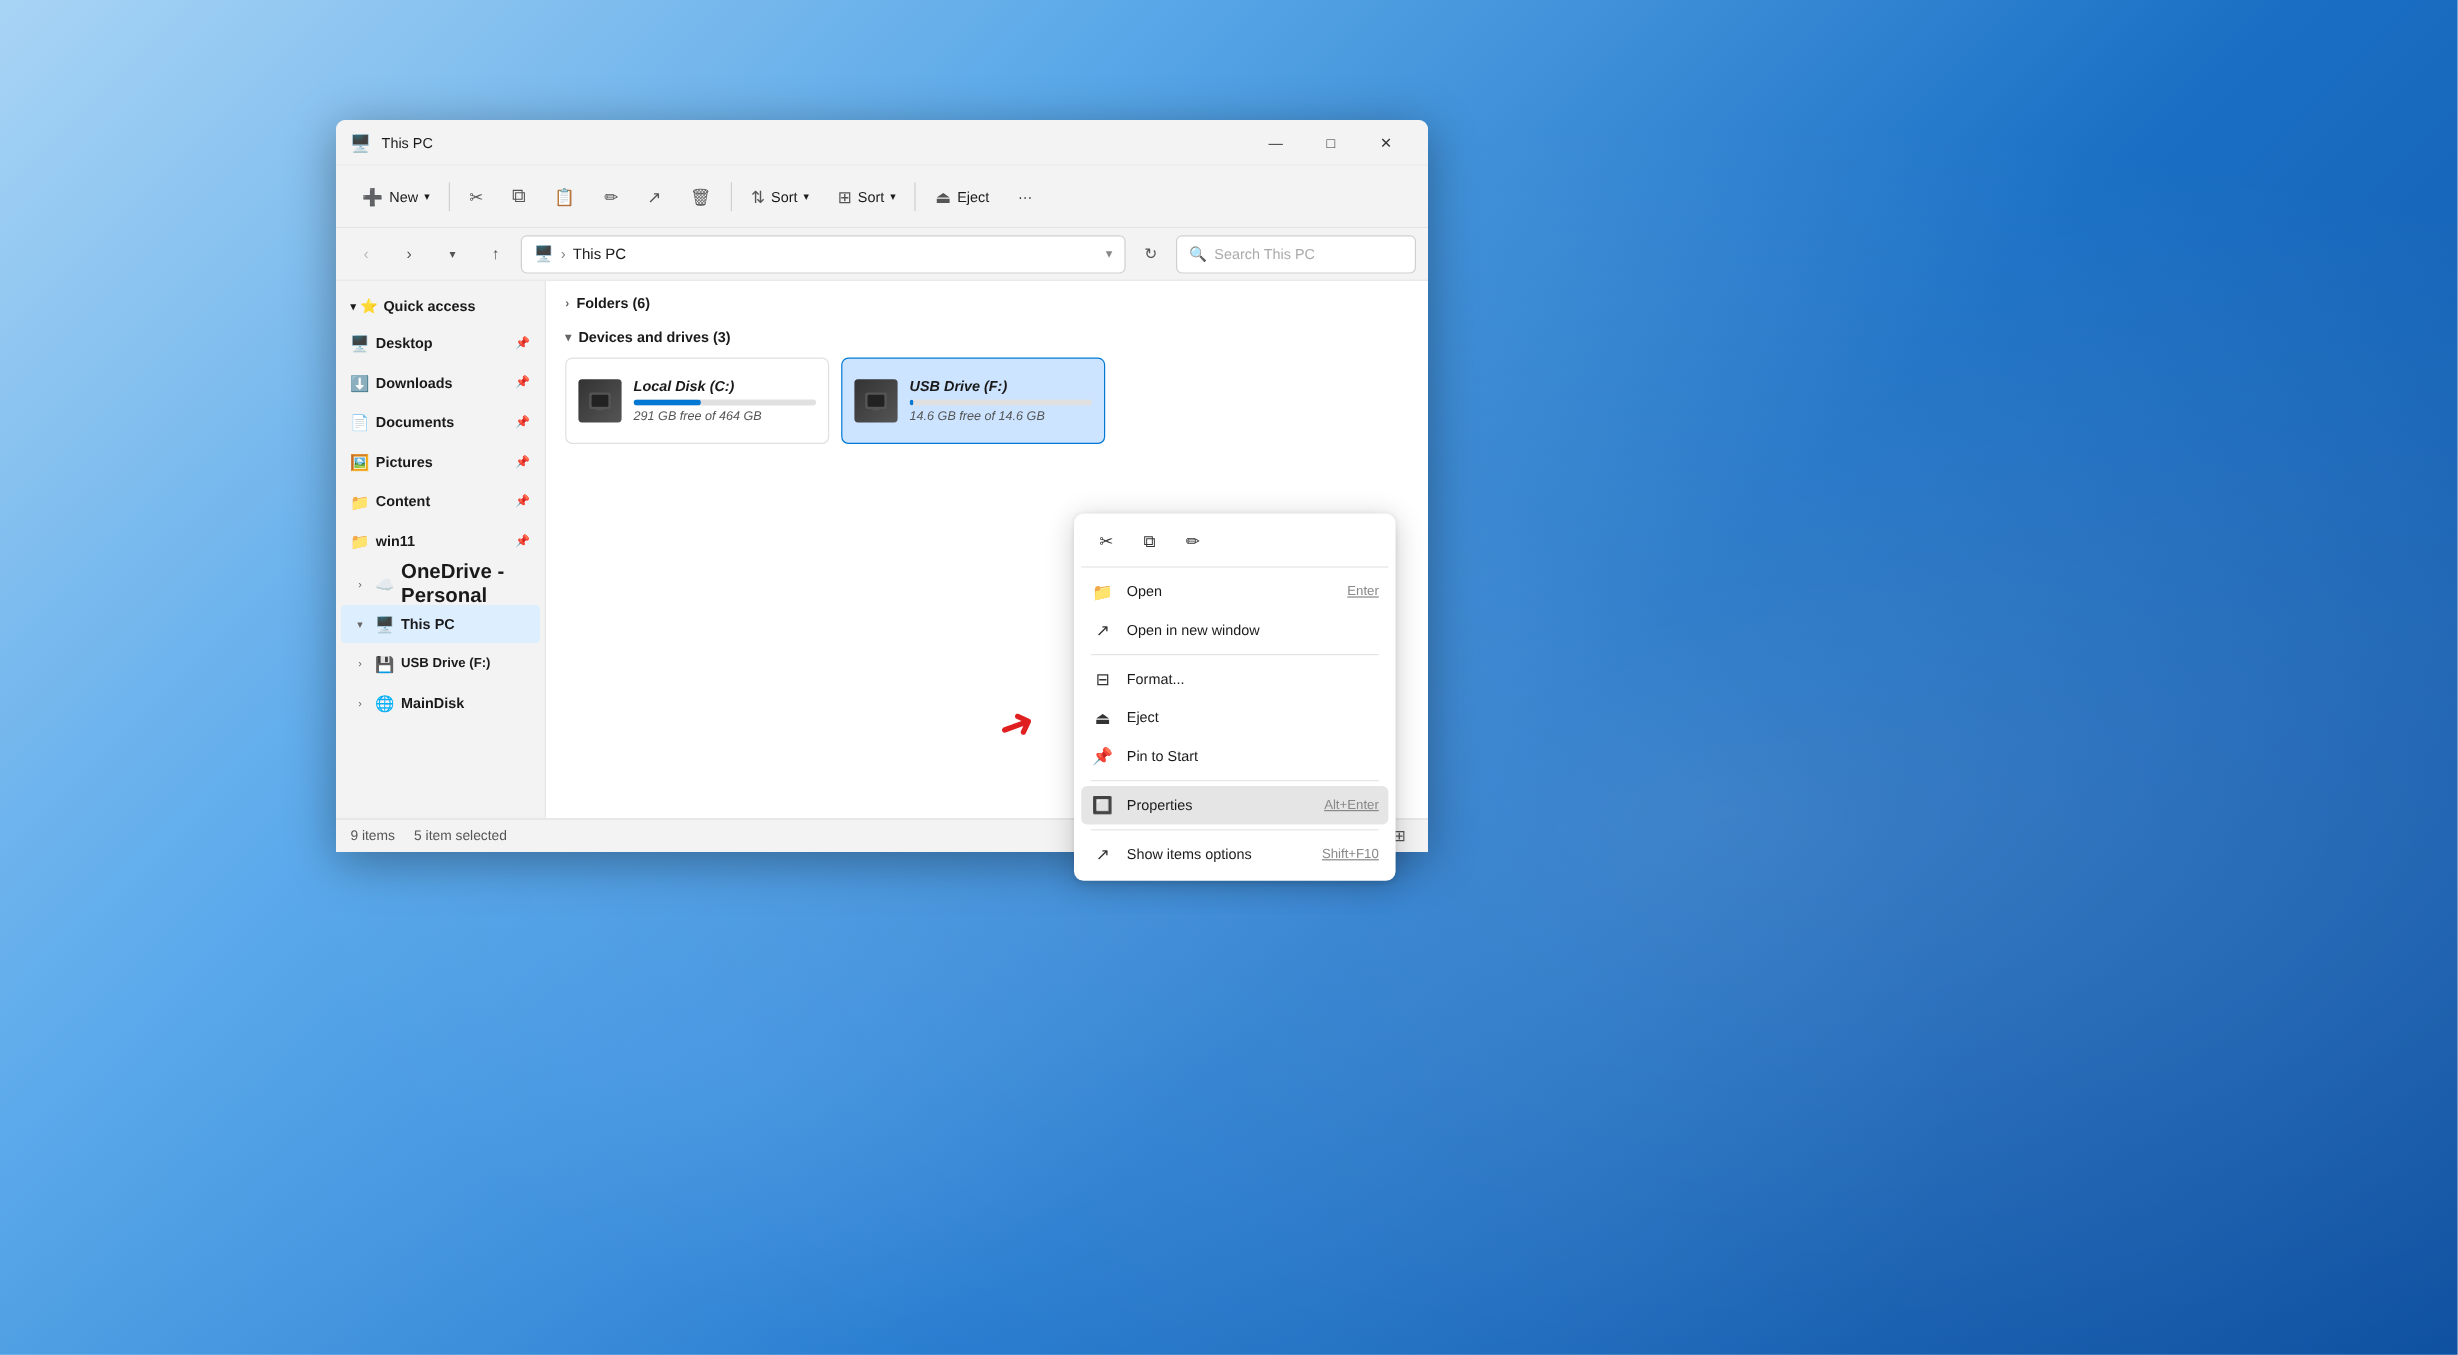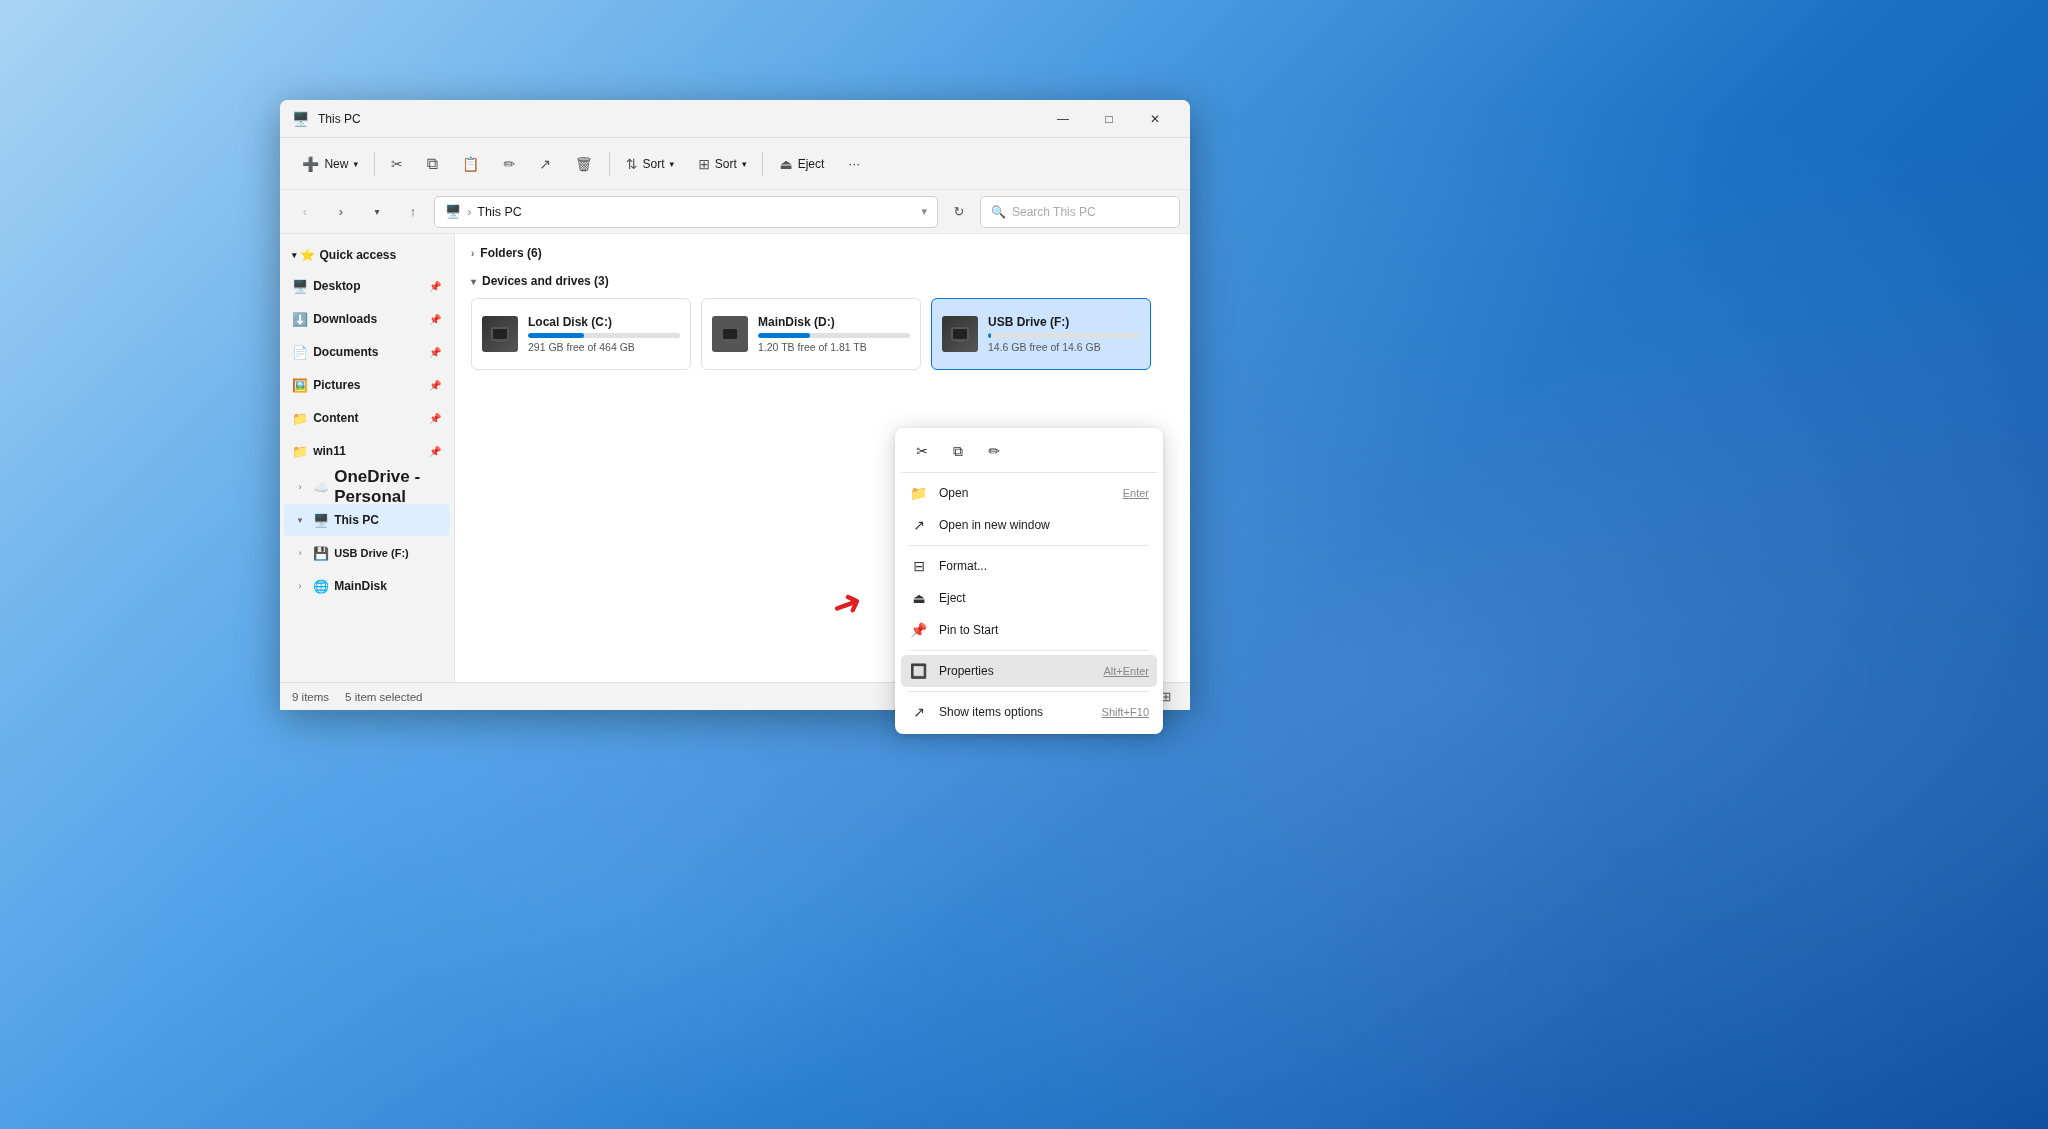--- a/index.html
+++ b/index.html
@@ -264,20 +264,21 @@
       width: 220px;
       height: 72px;
       border: 1px solid #e0e0e0;
       border-radius: 6px;
       display: flex;
       align-items: center;
       padding: 2px 10px;
       gap: 10px;
       cursor: pointer;
       background: white;
+      font-style: italic;
     }
     .drive-item.selected { background: #cce4ff; border-color: #0078d4; }
     .drive-icon {
       width: 36px;
       height: 36px;
       background: #555;
       border-radius: 3px;
       display: flex;
       align-items: center;
       justify-content: center;
@@ -583,36 +584,20 @@
             </div>
             <div class="drive-info">
               <div class="drive-name">Local Disk (C:)</div>
               <div class="drive-bar-bg">
                 <div class="drive-bar-fill" style="width:37%;"></div>
               </div>
               <div class="drive-free">291 GB free of 464 GB</div>
             </div>
           </div>
 
-          <div class="drive-item">
-            <div class="drive-icon">
-              <svg width="22" height="22" viewBox="0 0 22 22" fill="none">
-                <rect x="2" y="4" width="18" height="14" rx="2" fill="#555"></rect>
-                <rect x="4" y="6" width="14" height="10" rx="1" fill="#222"></rect>
-                <rect x="8" y="17" width="6" height="2" fill="#555"></rect>
-              </svg>
-            </div>
-            <div class="drive-info">
-              <div class="drive-name">MainDisk (D:)</div>
-              <div class="drive-bar-bg">
-                <div class="drive-bar-fill" style="width:34%;"></div>
-              </div>
-              <div class="drive-free">1.20 TB free of 1.81 TB</div>
-            </div>
-          </div>
 
           <div class="drive-item selected">
             <div class="drive-icon usb">
               <svg width="22" height="22" viewBox="0 0 22 22" fill="none">
                 <rect x="2" y="4" width="18" height="14" rx="2" fill="#555"></rect>
                 <rect x="4" y="6" width="14" height="10" rx="1" fill="#222"></rect>
                 <rect x="8" y="17" width="6" height="2" fill="#555"></rect>
               </svg>
             </div>
             <div class="drive-info">

